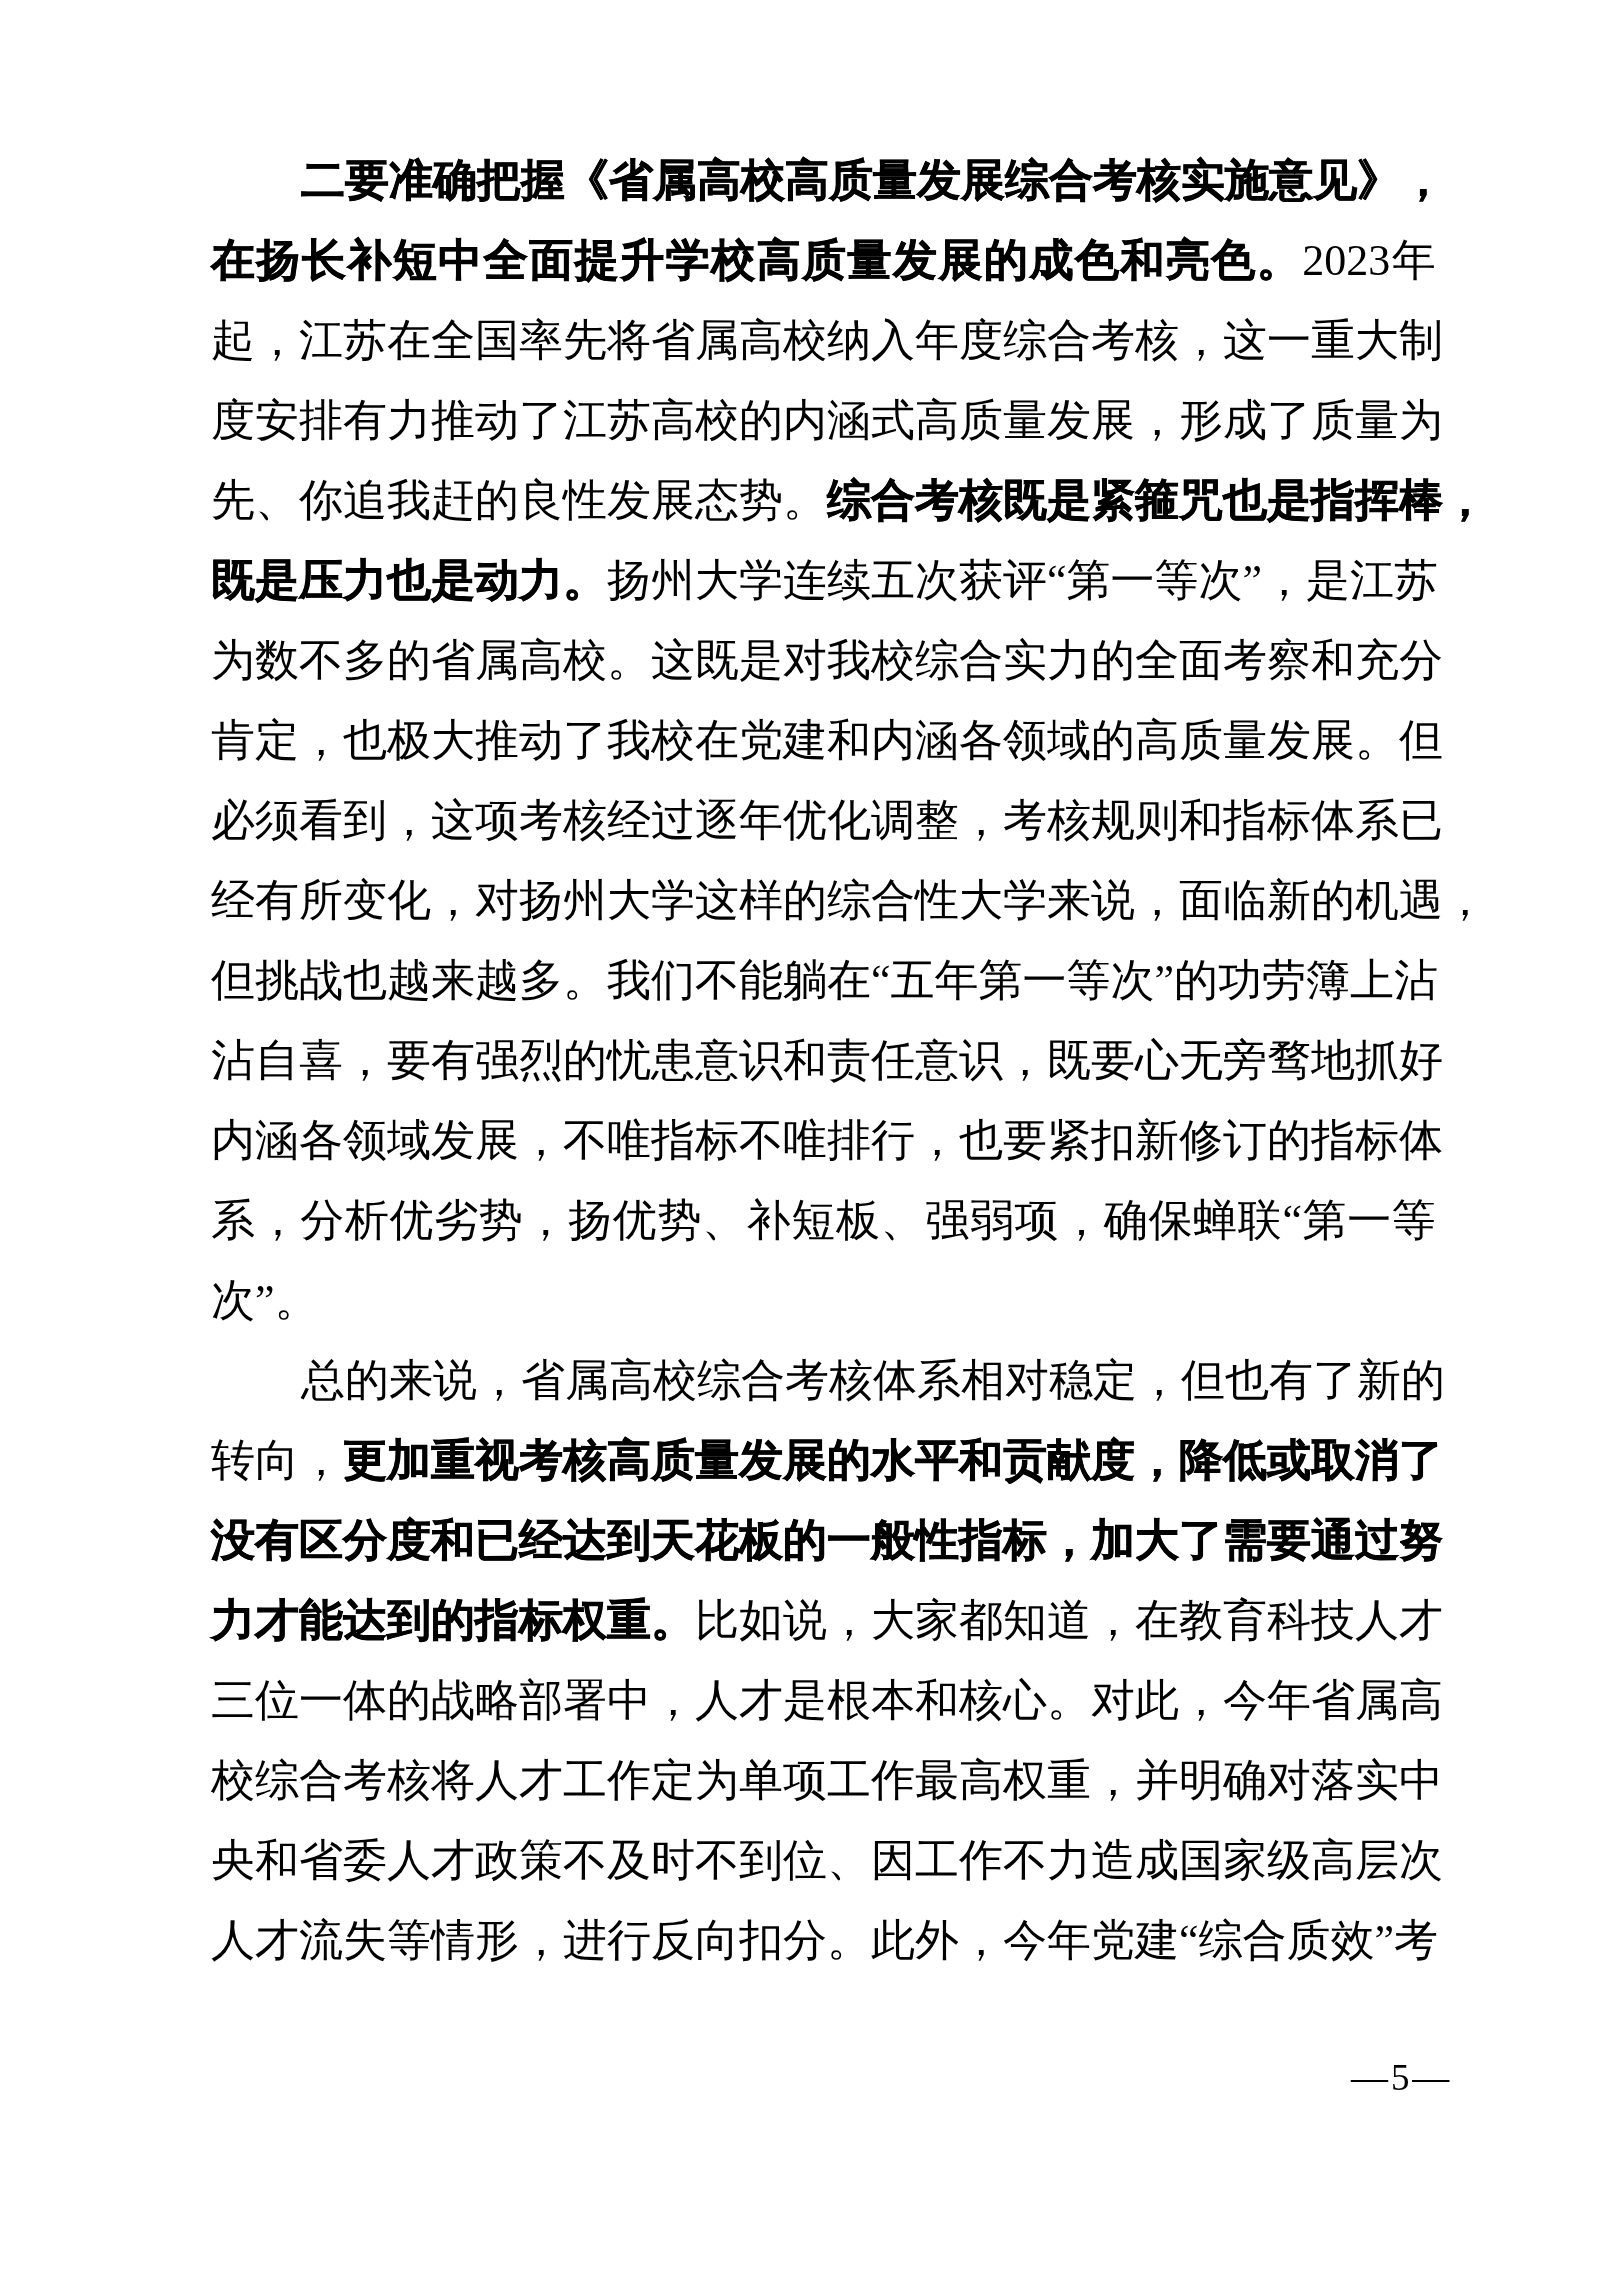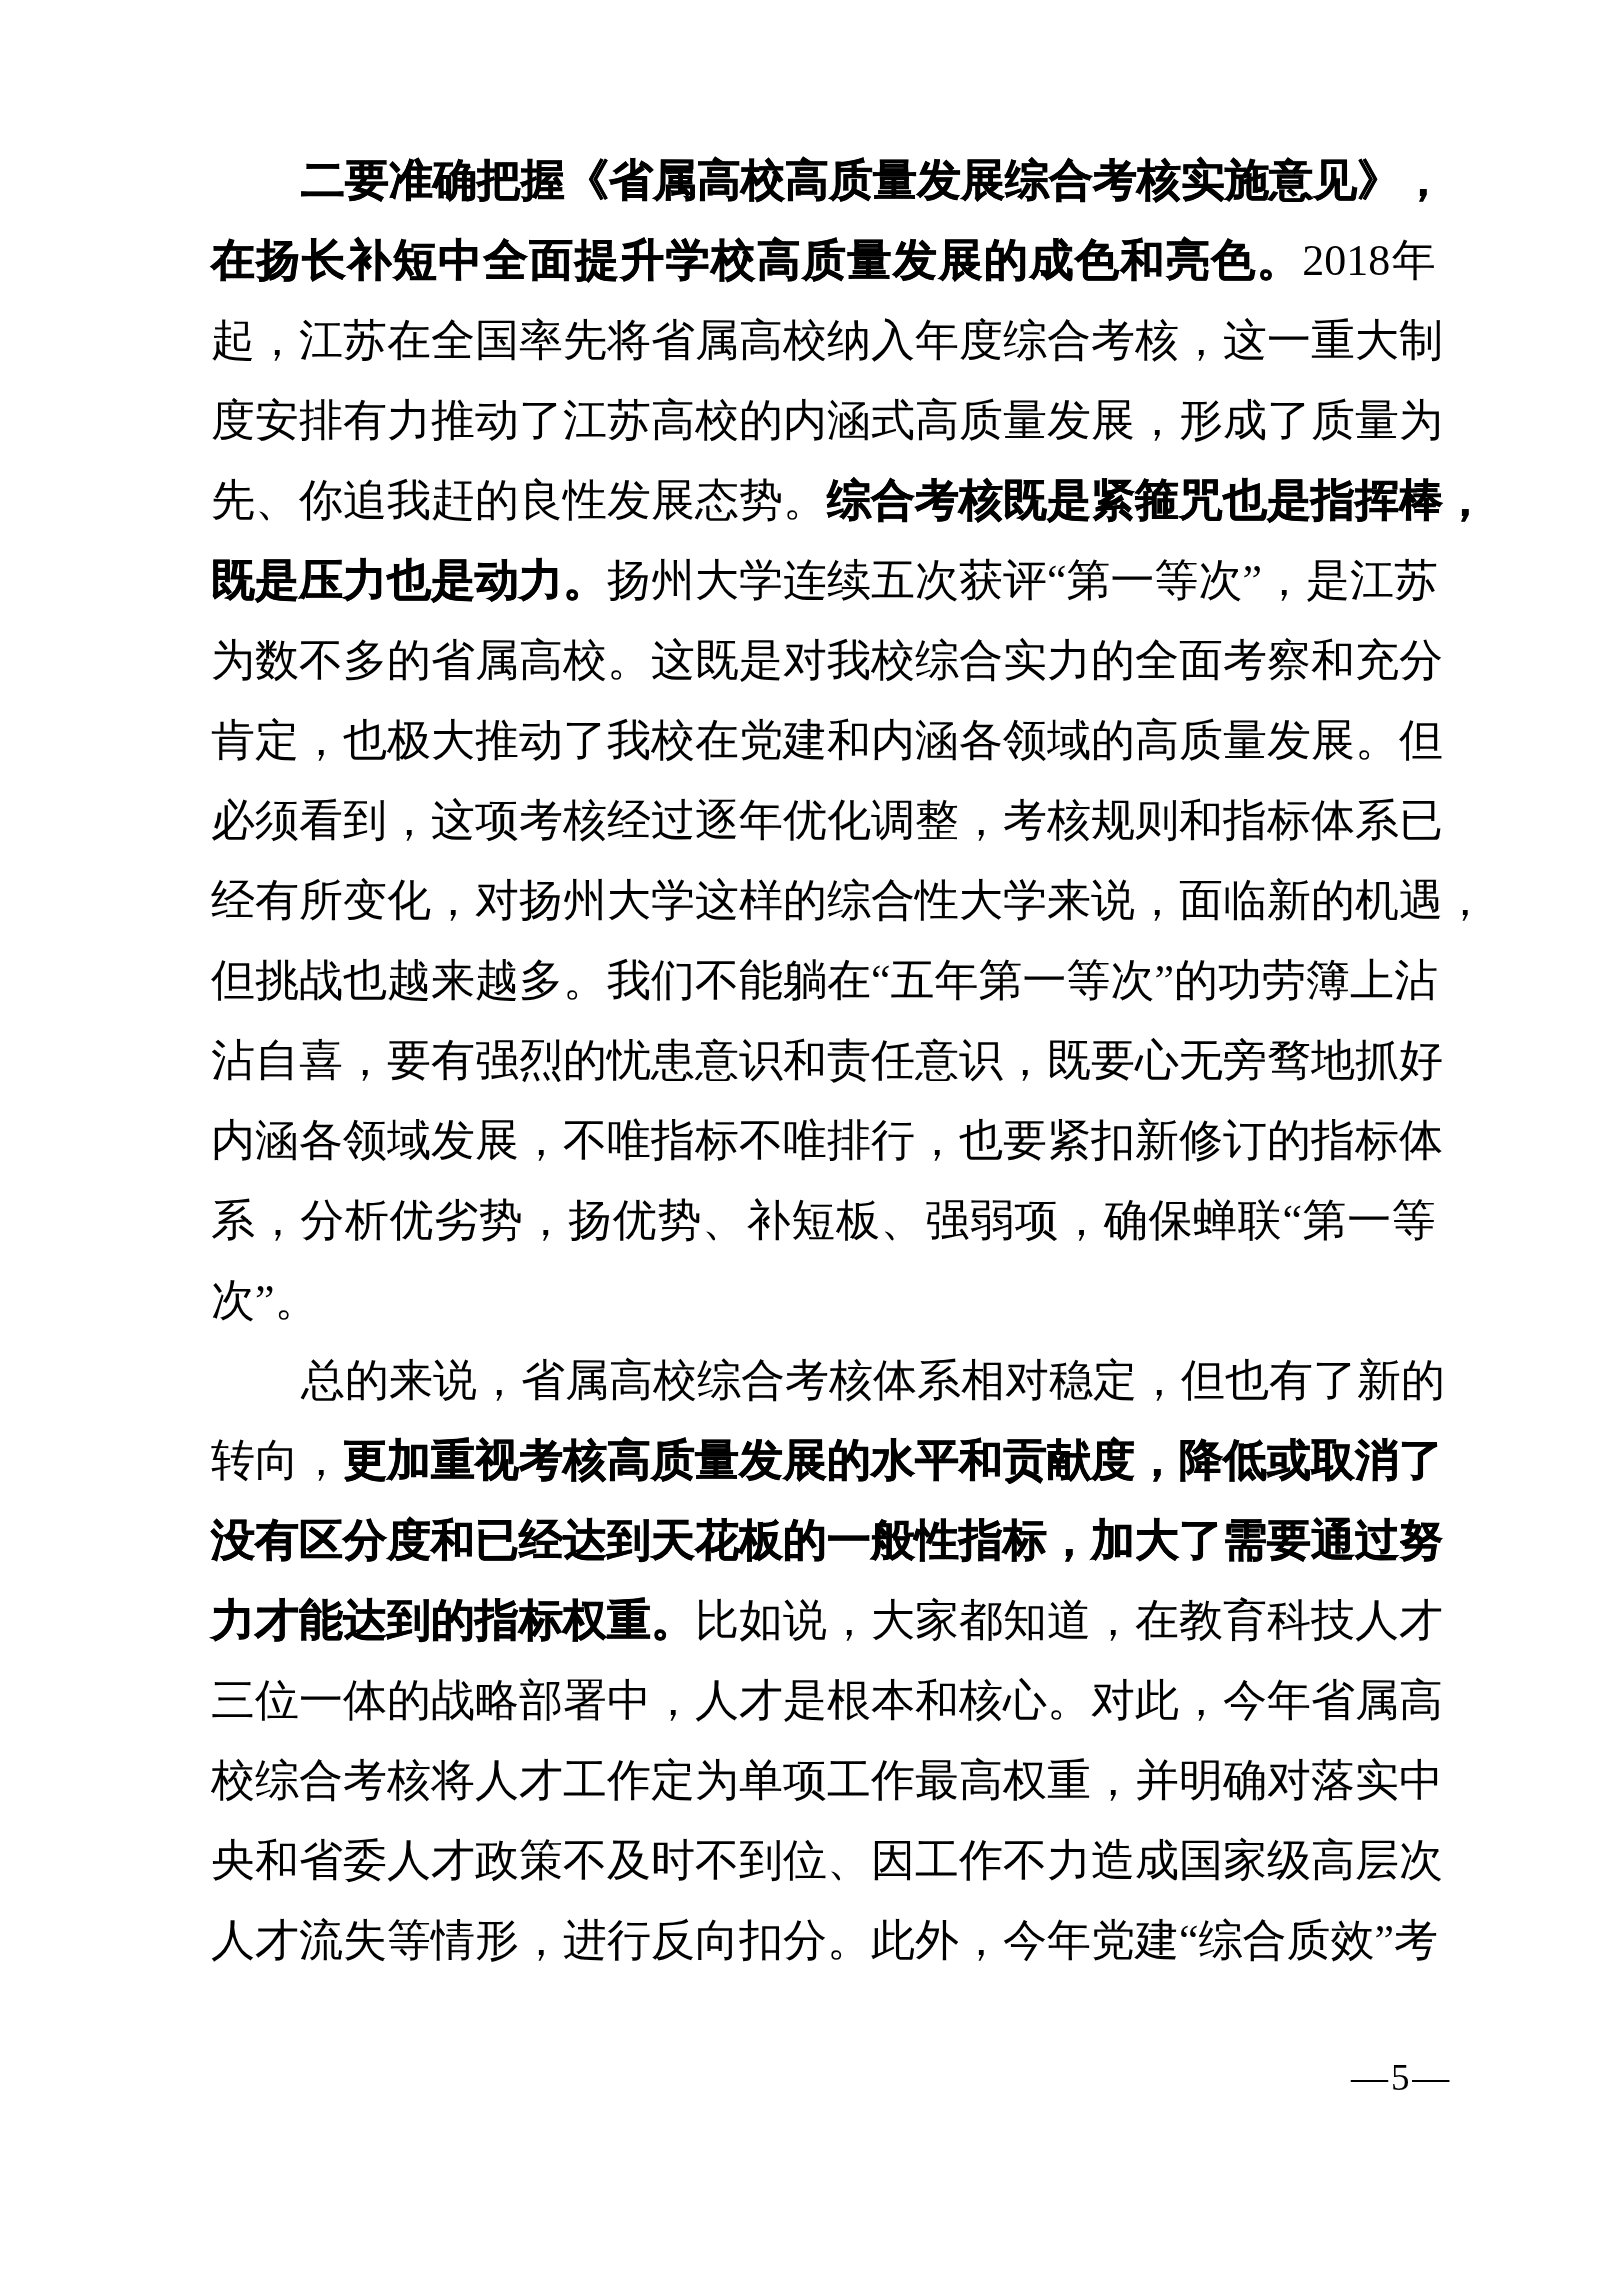--- a/index.html
+++ b/index.html
@@ -103,21 +103,21 @@
         <span class="ch bold">量</span>
         <span class="ch bold">发</span>
         <span class="ch bold">展</span>
         <span class="ch bold">的</span>
         <span class="ch bold">成</span>
         <span class="ch bold">色</span>
         <span class="ch bold">和</span>
         <span class="ch bold">亮</span>
         <span class="ch bold">色</span>
         <span class="ch bold">。</span>
-        <span class="ch">2018</span>
+        <span class="ch">2023</span>
         <span class="ch">年</span>
       </div>
       <div class="line">
         <span class="ch">起</span>
         <span class="ch">，</span>
         <span class="ch">江</span>
         <span class="ch">苏</span>
         <span class="ch">在</span>
         <span class="ch">全</span>
         <span class="ch">国</span>

